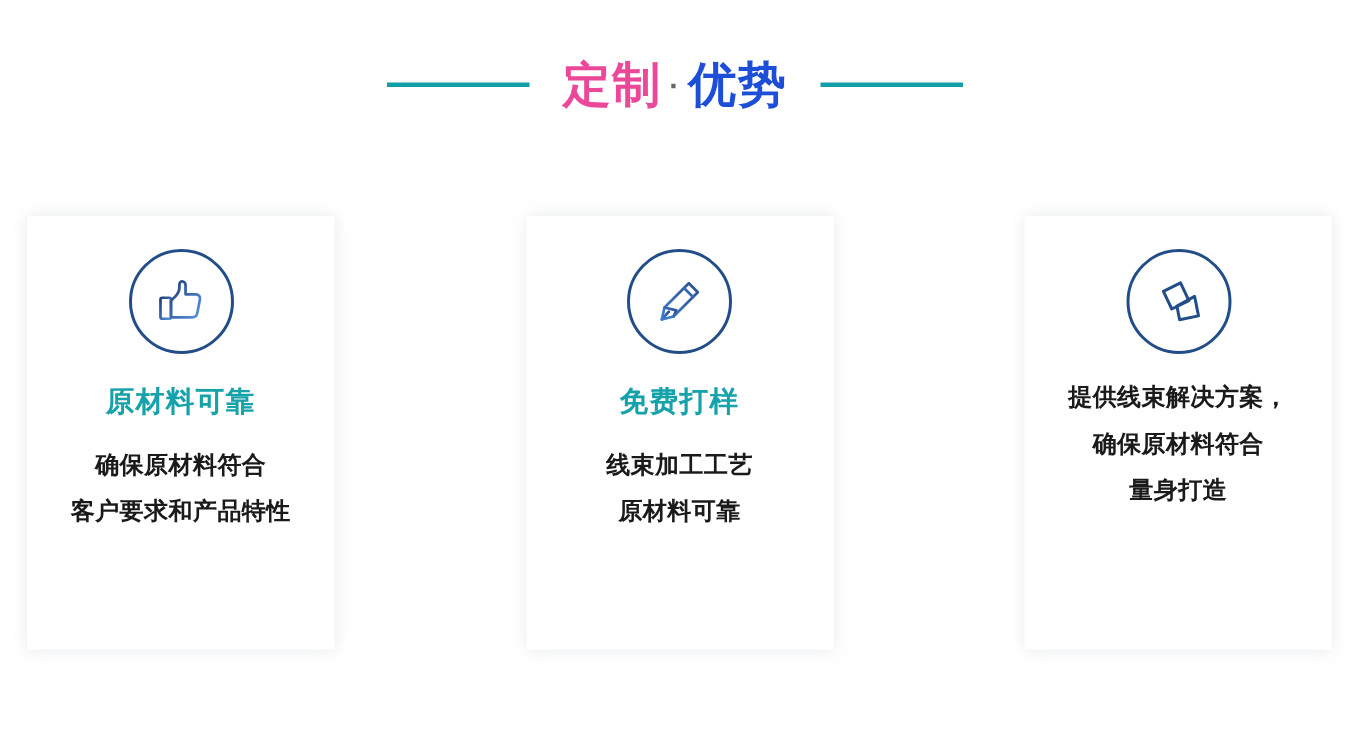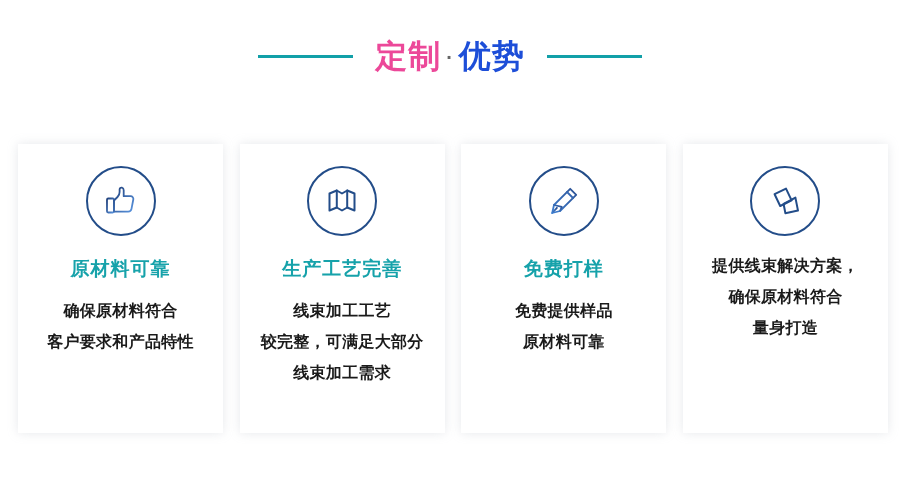--- a/index.html
+++ b/index.html
@@ -147,58 +147,41 @@
         </g>
       </svg>
     </div>
     <div class="card-heading">原材料可靠</div>
     <div class="card-body">
       <span class="line">确保原材料符合</span>
       <span class="line">客户要求和产品特性</span>
     </div>
   </div>
 
-  <div class="card">
-    <div class="icon-circle">
-      <svg width="38" height="38" viewBox="0 0 38 38" aria-hidden="true">
-        <g fill="none" stroke="#234d89" stroke-width="2" stroke-linejoin="round" stroke-linecap="round">
-          <path d="M6.5 11.5 L13.8 8.5 L19 11.5 L24.2 8.5 L31.5 11.5 L31.5 28.5 L24.2 25.5 L19 28.5 L13.8 25.5 L6.5 28.5 Z"></path>
-          <path d="M13.8 8.5 L13.8 25.5"></path>
-          <path d="M24.2 8.5 L24.2 25.5"></path>
-        </g>
-      </svg>
-    </div>
-    <div class="card-heading">生产工艺完善</div>
-    <div class="card-body">
-      <span class="line">线束加工工艺</span>
-      <span class="line">较完整，可满足大部分</span>
-      <span class="line">线束加工需求</span>
-    </div>
-  </div>
 
   <div class="card">
     <div class="icon-circle">
       <svg width="38" height="38" viewBox="0 0 38 38" aria-hidden="true">
         <defs>
           <linearGradient id="g3" x1="0" y1="1" x2="1" y2="0">
             <stop offset="0%" stop-color="#3f7fd0"></stop>
             <stop offset="100%" stop-color="#2a4f92"></stop>
           </linearGradient>
         </defs>
         <g fill="none" stroke="url(#g3)" stroke-width="1.8" stroke-linejoin="round" stroke-linecap="round">
           <path d="M25.2 6.8 L31.2 12.8 L15.0 29.0 L7.2 31.0 L9.0 23.0 Z"></path>
           <path d="M22.0 10.0 L28.0 16.0"></path>
           <path d="M9.0 23.0 L16.8 24.9 L15.0 29.0"></path>
           <path d="M11.9 25.8 L7.2 31.0"></path>
         </g>
       </svg>
     </div>
     <div class="card-heading">免费打样</div>
     <div class="card-body">
-      <span class="line">免费提供样品</span>
+      <span class="line">线束加工工艺</span>
       <span class="line">原材料可靠</span>
     </div>
   </div>
 
   <div class="card">
     <div class="icon-circle">
       <svg width="38" height="38" viewBox="0 0 38 38" aria-hidden="true">
         <g fill="none" stroke="#234d89" stroke-width="2" stroke-linejoin="round">
           <path d="M14.2 24.0 L8.6 12.2 L20.0 6.6 L25.6 18.4 Z"></path>
           <path d="M29.4 15.6 L32.0 28.6 L19.4 31.2 L17.6 22.0 Z"></path>

